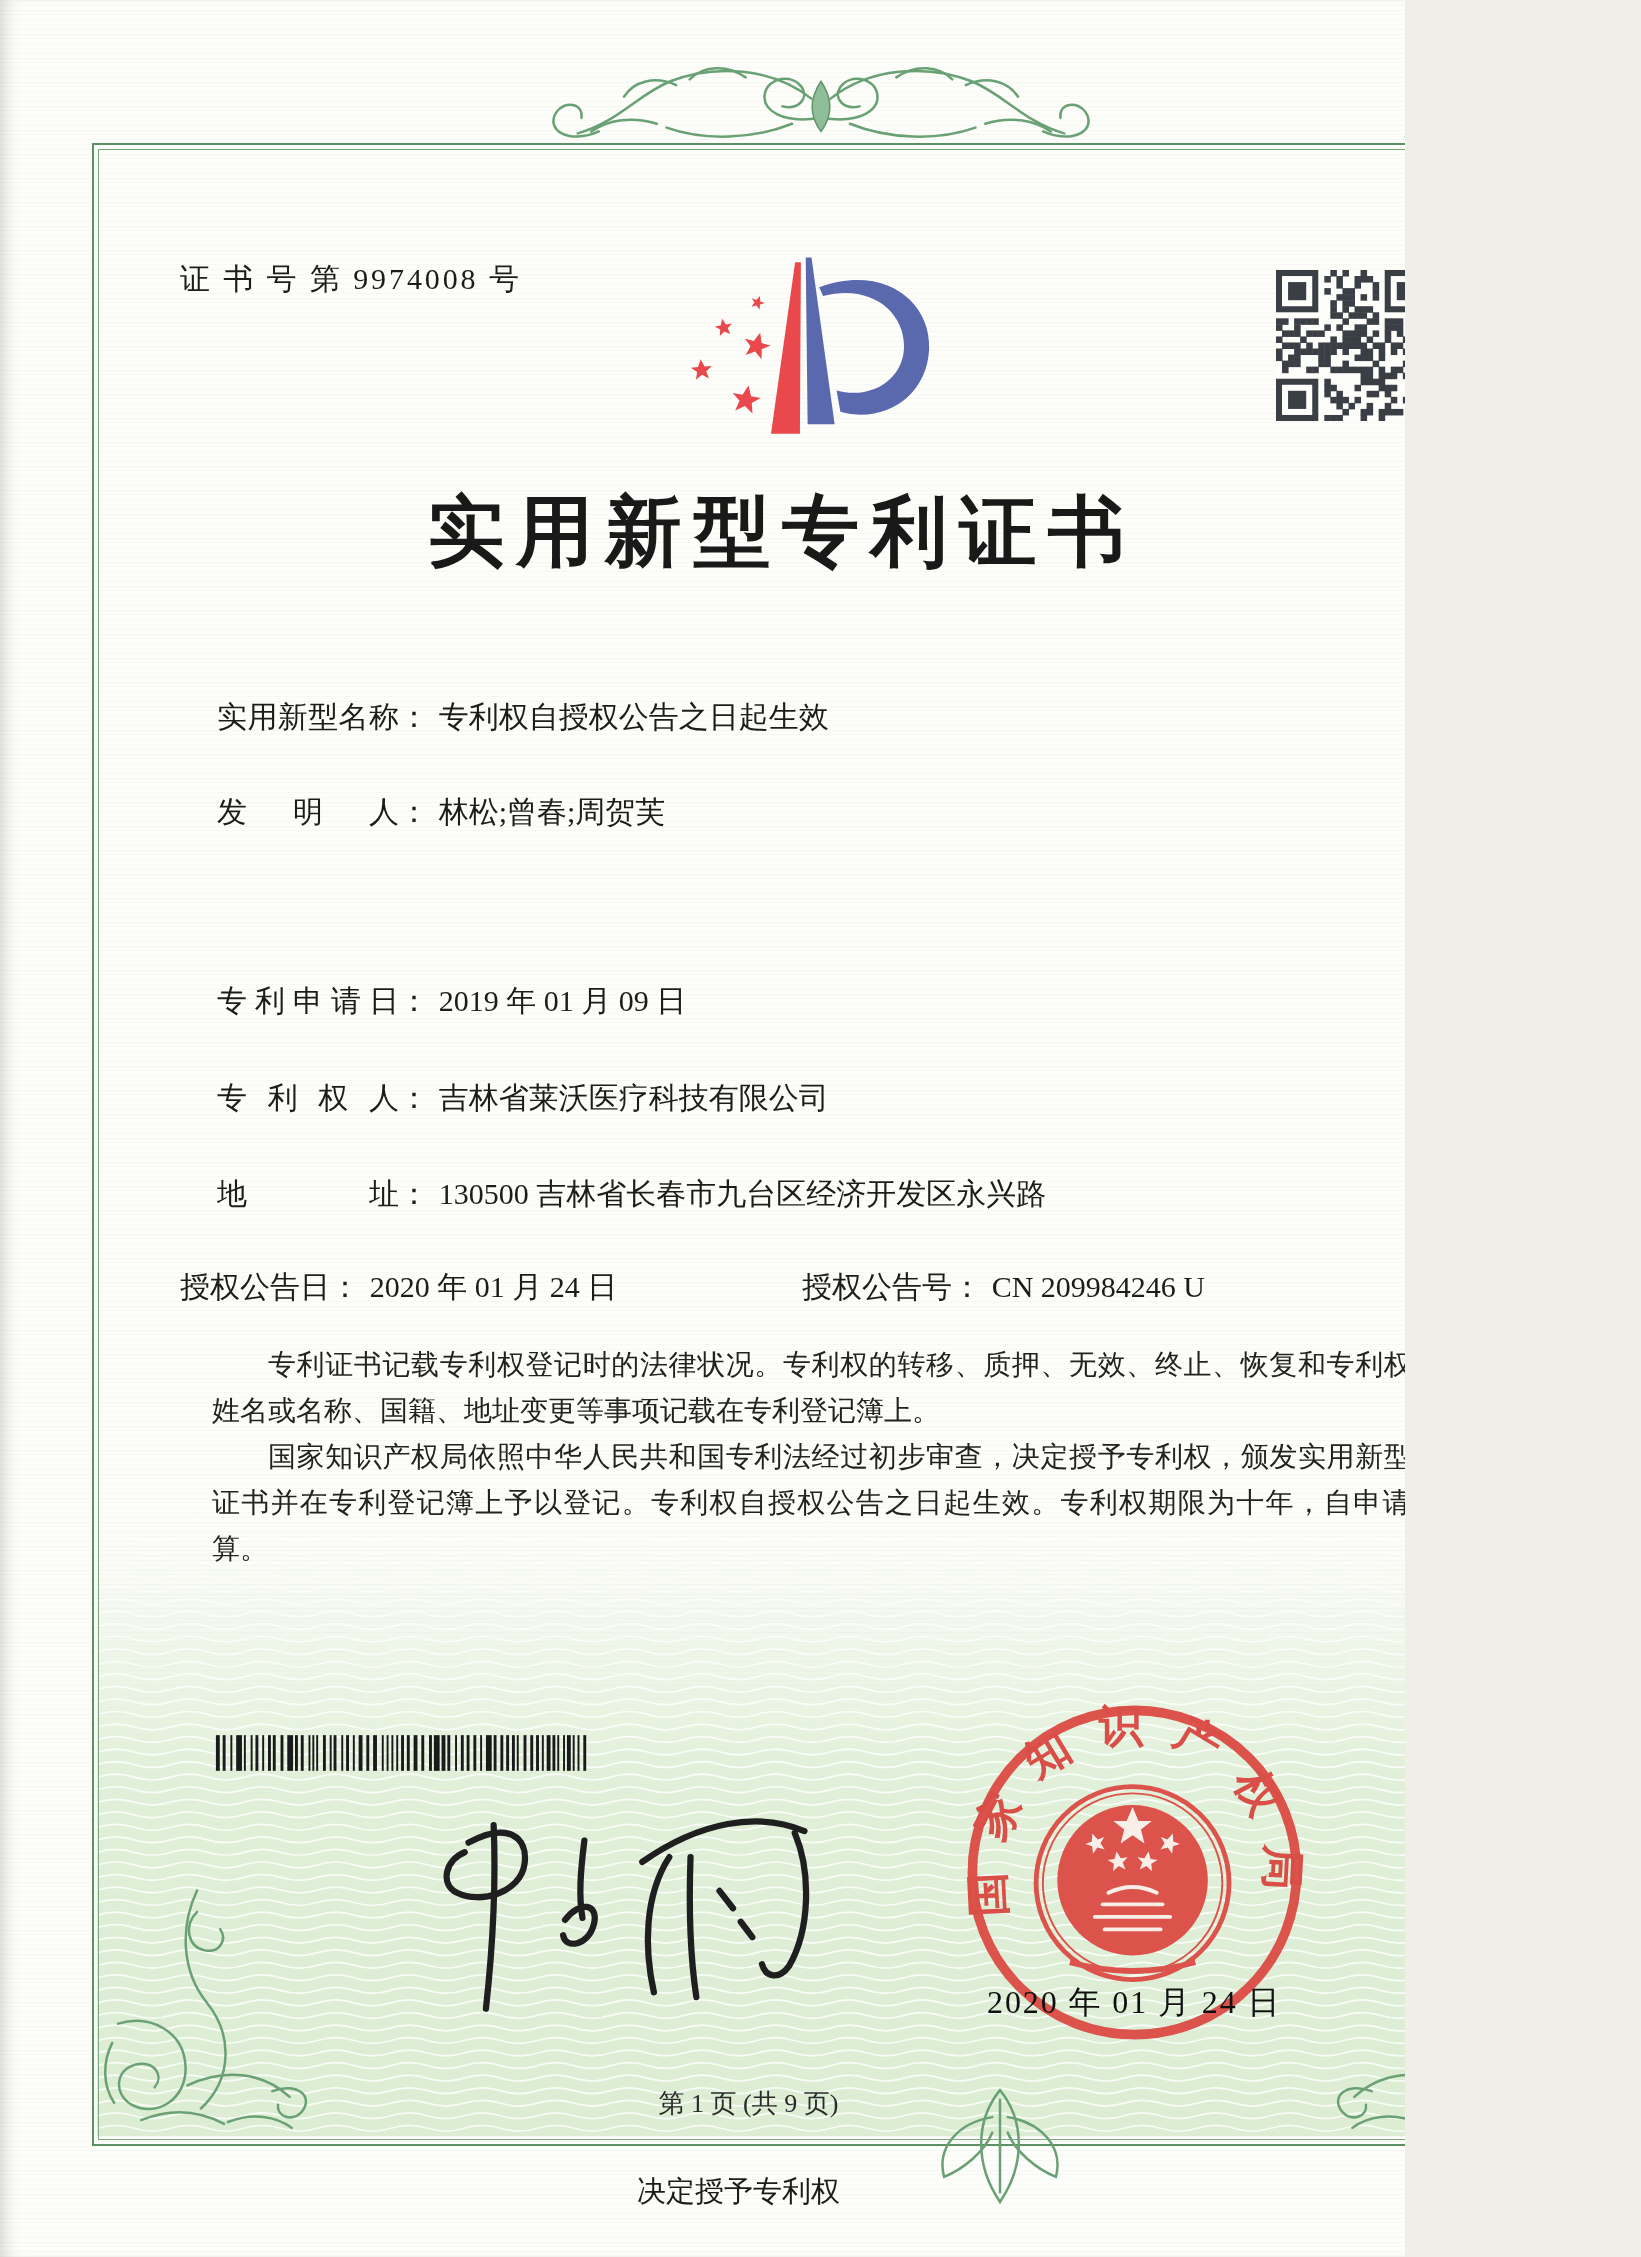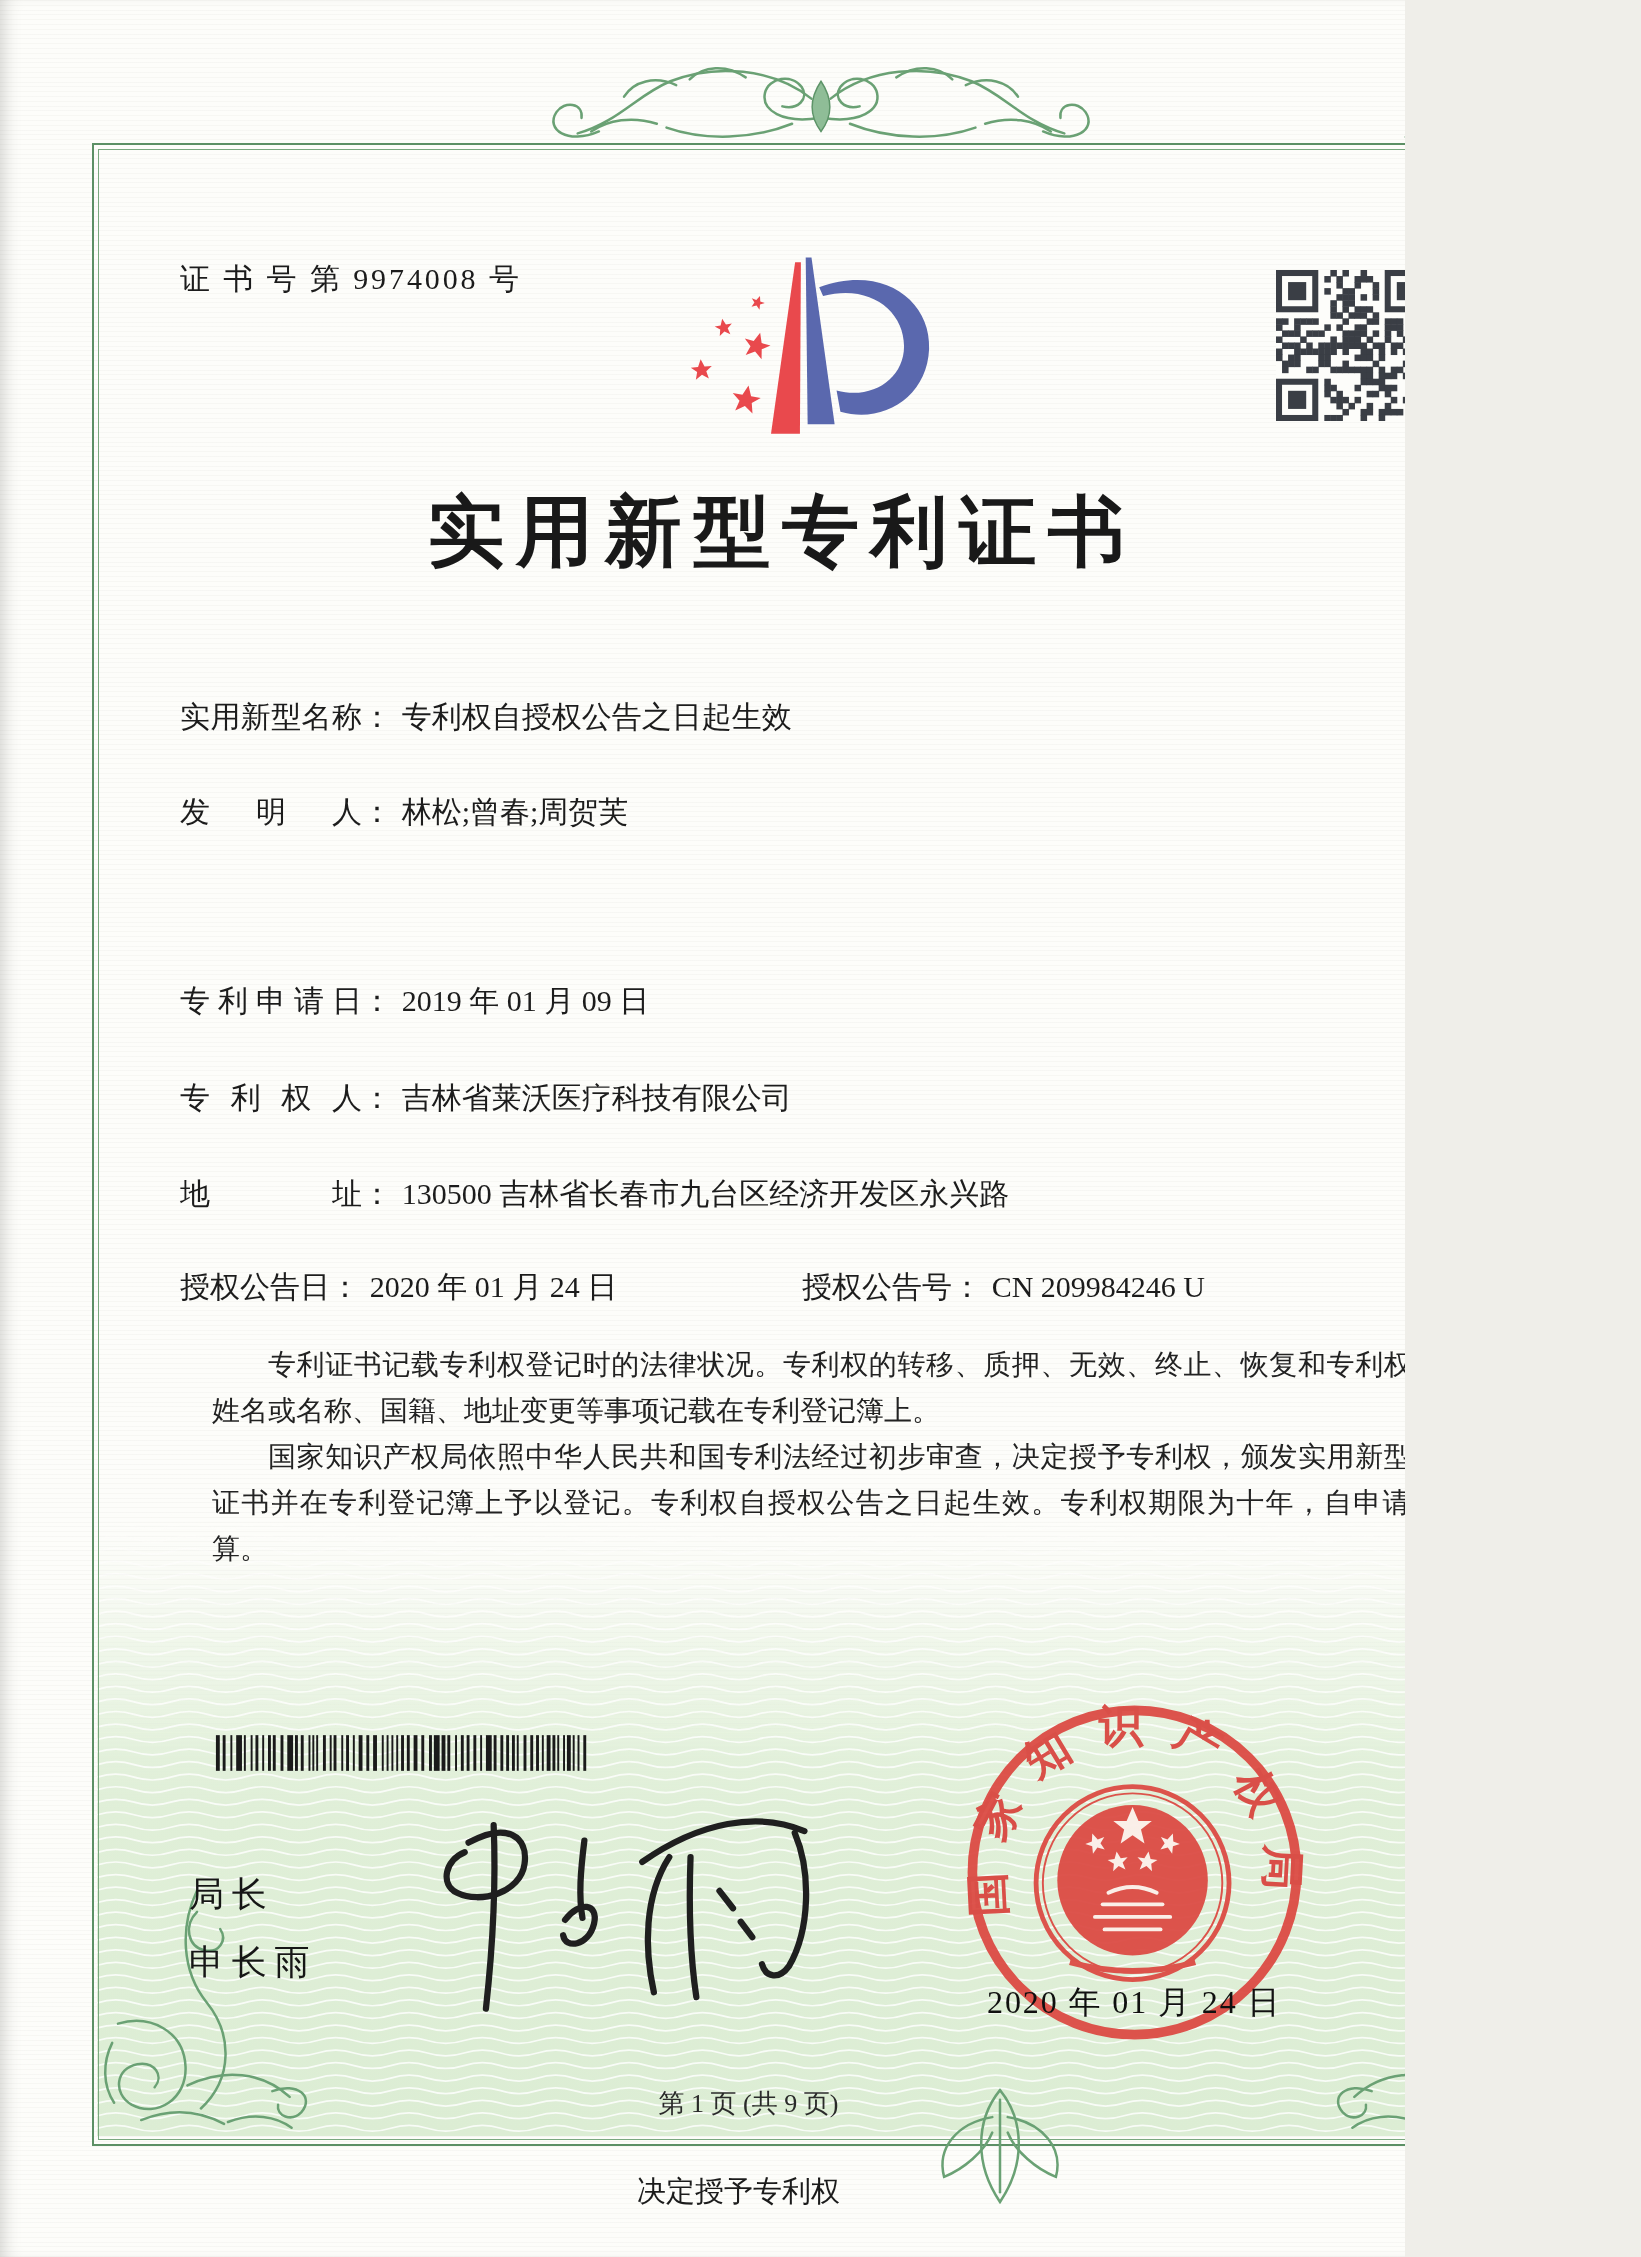--- a/index.html
+++ b/index.html
@@ -16,21 +16,21 @@
         background:linear-gradient(180deg,rgba(224,239,216,0) 0%,rgba(224,239,216,.75) 22%,#e0efd8 48%,#dcedd4 100%);
         -webkit-mask-image:linear-gradient(180deg,transparent 0,rgba(0,0,0,.5) 106px,#000 251px);
         mask-image:linear-gradient(180deg,transparent 0,rgba(0,0,0,.5) 106px,#000 251px);}
   .green-zone svg{position:absolute;left:0;top:0;}
   .orn{position:absolute;z-index:3;}
   
   .cert-no{position:absolute;left:180px;top:259px;font-size:30px;letter-spacing:2.9px;color:#1c1c1c;z-index:4;}
   .title{position:absolute;left:0;top:481px;width:1564px;margin:0;text-align:center;
          font-size:77px;font-weight:bold;letter-spacing:11.6px;color:#191919;z-index:4;}
   .frow{position:absolute;left:180px;font-size:30px;color:#1c1c1c;white-space:nowrap;z-index:4;}
-  .flabel{display:inline-block;width:182px;text-align:justify;text-align-last:justify;vertical-align:top;}
+  .flabel{display:inline-block;width:182px;text-align:justify;text-align-last:justify;vertical-align:top;margin-left:37px;}
   .fvalue{margin-left:9.7px;}
   .grant-b{position:absolute;left:622px;top:0;text-align:center;}
   .paras{position:absolute;left:212px;top:1342px;width:1257px;z-index:4;font-size:28px;color:#222;
          line-height:46px;text-align:justify;}
   .paras p{margin:0;text-indent:2em;}
   .logo{position:absolute;left:653px;top:243px;z-index:4;}
   .qr{position:absolute;left:1276px;top:270px;z-index:4;background:#fdfdfa;}
   .barcode{position:absolute;left:214px;top:1735px;z-index:4;}
   .chief{position:absolute;left:189px;top:1871px;z-index:4;font-family:"Liberation Sans","DejaVu Sans",sans-serif;
          font-size:35px;color:#161616;letter-spacing:7.7px;}
@@ -428,24 +428,20 @@
       <rect x="345" y="0" width="4" height="37" fill="#1a1a1a"></rect>
       <rect x="351" y="0" width="3" height="37" fill="#1a1a1a"></rect>
       <rect x="356" y="0" width="2" height="37" fill="#1a1a1a"></rect>
       <rect x="362" y="0" width="2" height="37" fill="#1a1a1a"></rect>
       <rect x="366" y="0" width="4" height="37" fill="#1a1a1a"></rect>
       <rect x="372" y="0" width="2" height="37" fill="#1a1a1a"></rect>
       <rect x="377" y="0" width="2" height="37" fill="#1a1a1a"></rect>
       <rect x="383" y="0" width="3" height="37" fill="#1a1a1a"></rect>
     </svg>
 
-  <div class="chief">
-    <div>局长</div>
-    <div>申长雨</div>
-  </div>
 
   <svg class="signature" width="415" height="222" viewBox="0 0 430 230">
     <g stroke="#1f1f1f" stroke-width="6.5" fill="none" stroke-linecap="round" stroke-linejoin="round">
       <path d="M70,40 C110,18 132,34 128,62 C124,92 82,104 58,92 C40,83 46,58 66,50"></path>
       <path d="M96,22 C98,70 96,140 88,212"></path>
       <path d="M190,38 C186,70 184,95 188,118"></path>
       <path d="M170,120 C185,100 205,103 200,124 C194,148 170,150 168,136"></path>
       <path d="M262,195 C252,150 252,95 278,55"></path>
       <path d="M250,60 C310,18 370,8 418,28"></path>
       <path d="M300,55 C298,110 300,160 306,200"></path>

